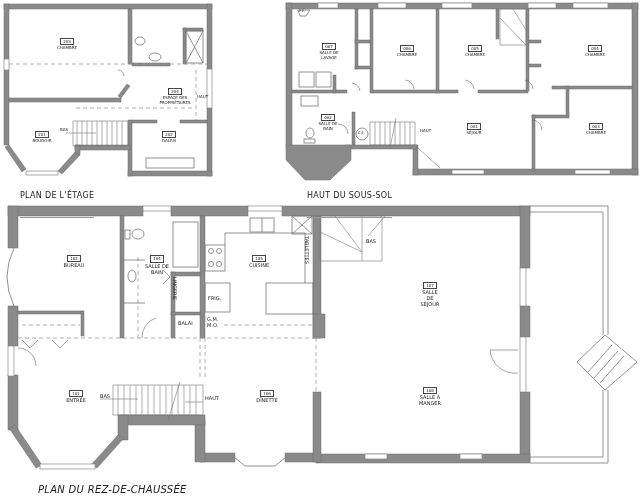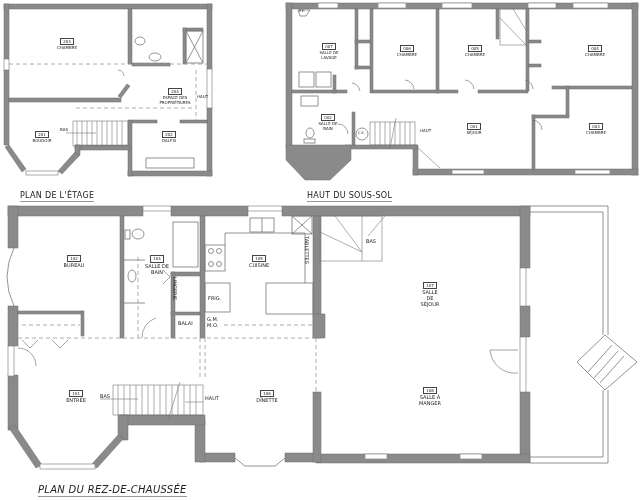--- a/index.html
+++ b/index.html
@@ -4,21 +4,21 @@
 <style>
   html,body{margin:0;padding:0;background:#fff;}
   body{width:640px;height:500px;position:relative;overflow:hidden;font-family:"DejaVu Sans",sans-serif;}
   svg{position:absolute;left:0;top:0;}
   .wall{fill:#8a8a8a;stroke:#6e6e6e;stroke-width:0.5;}
   .thin{fill:none;stroke:#777;stroke-width:0.8;}
   .dash{fill:none;stroke:#999;stroke-width:0.8;stroke-dasharray:4 3;}
   .win{fill:#fff;stroke:#888;stroke-width:0.7;}
   .door{fill:none;stroke:#666;stroke-width:0.6;}
   .stair{fill:none;stroke:#777;stroke-width:0.6;}
-  .title{position:absolute;font-family:"DejaVu Sans",sans-serif;font-size:8px;color:#222;letter-spacing:0.3px;border-bottom:1px solid #999;padding-bottom:1px;}
+  .title{position:absolute;font-family:"DejaVu Sans",sans-serif;font-size:8px;color:#222;letter-spacing:0.3px;border-bottom:1px solid #999;padding-bottom:17px;}
   .title.big{font-size:10px;font-style:italic;}
   .marker{position:absolute;font-family:"DejaVu Sans",sans-serif;font-size:5px;color:#222;}
 </style>
 </head>
 <body>
 
 <svg width="640" height="500" viewBox="0 0 640 500">
 
   <g>
 

